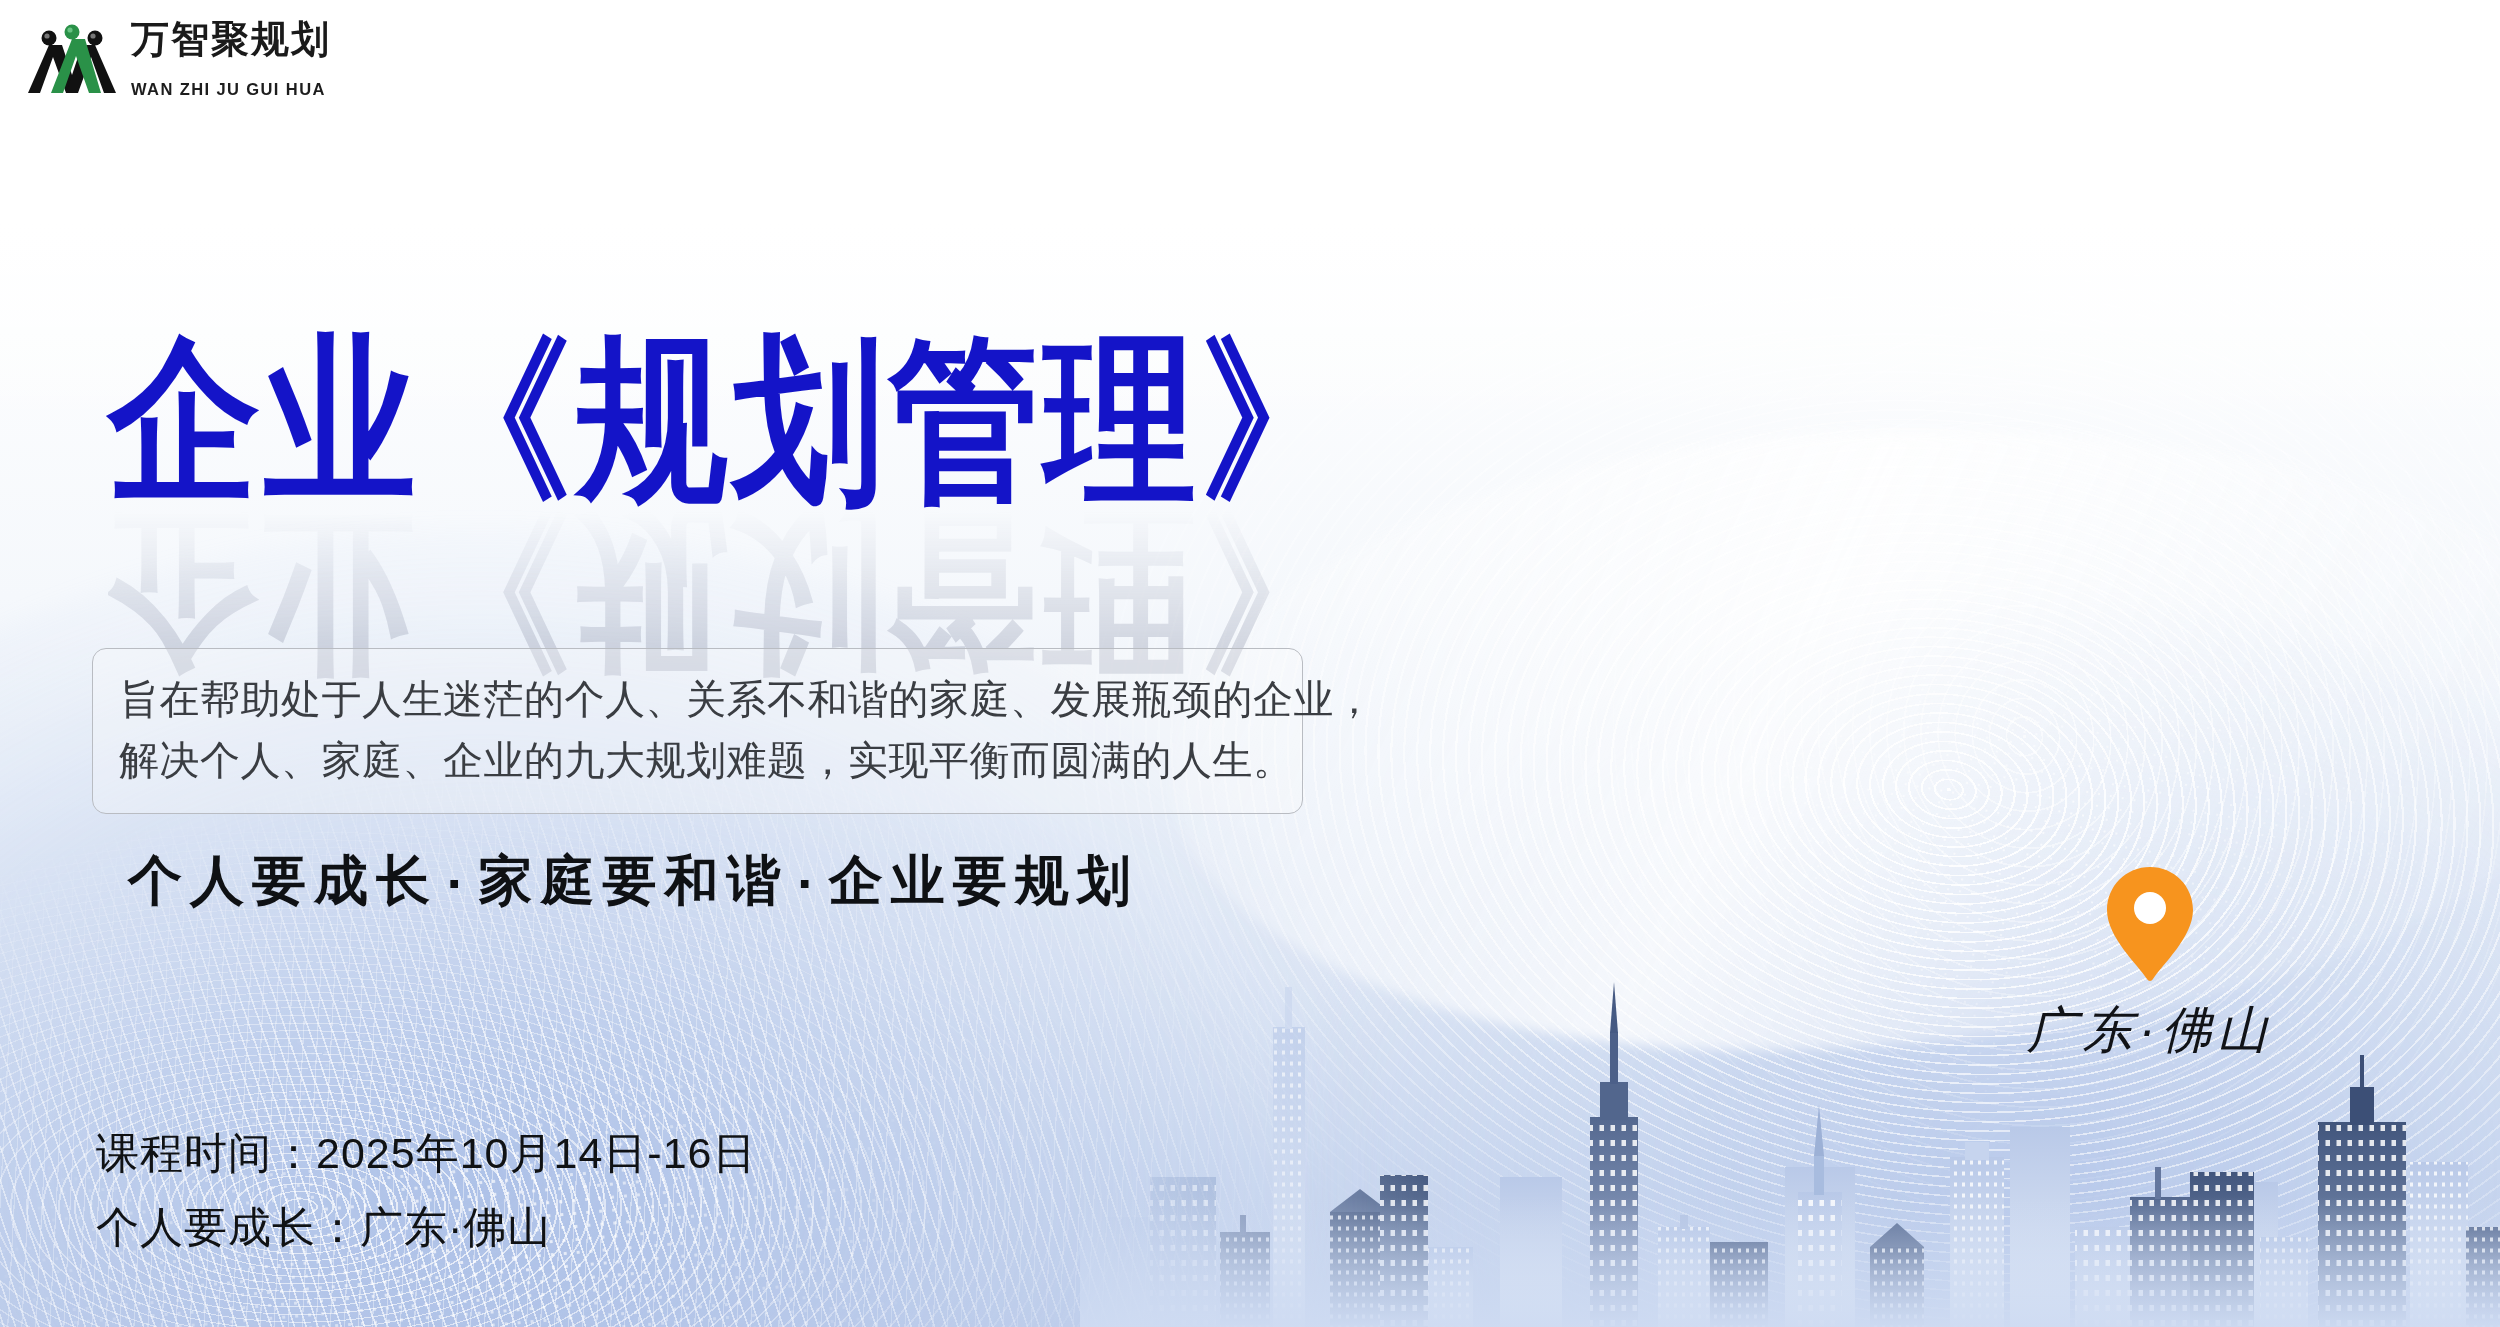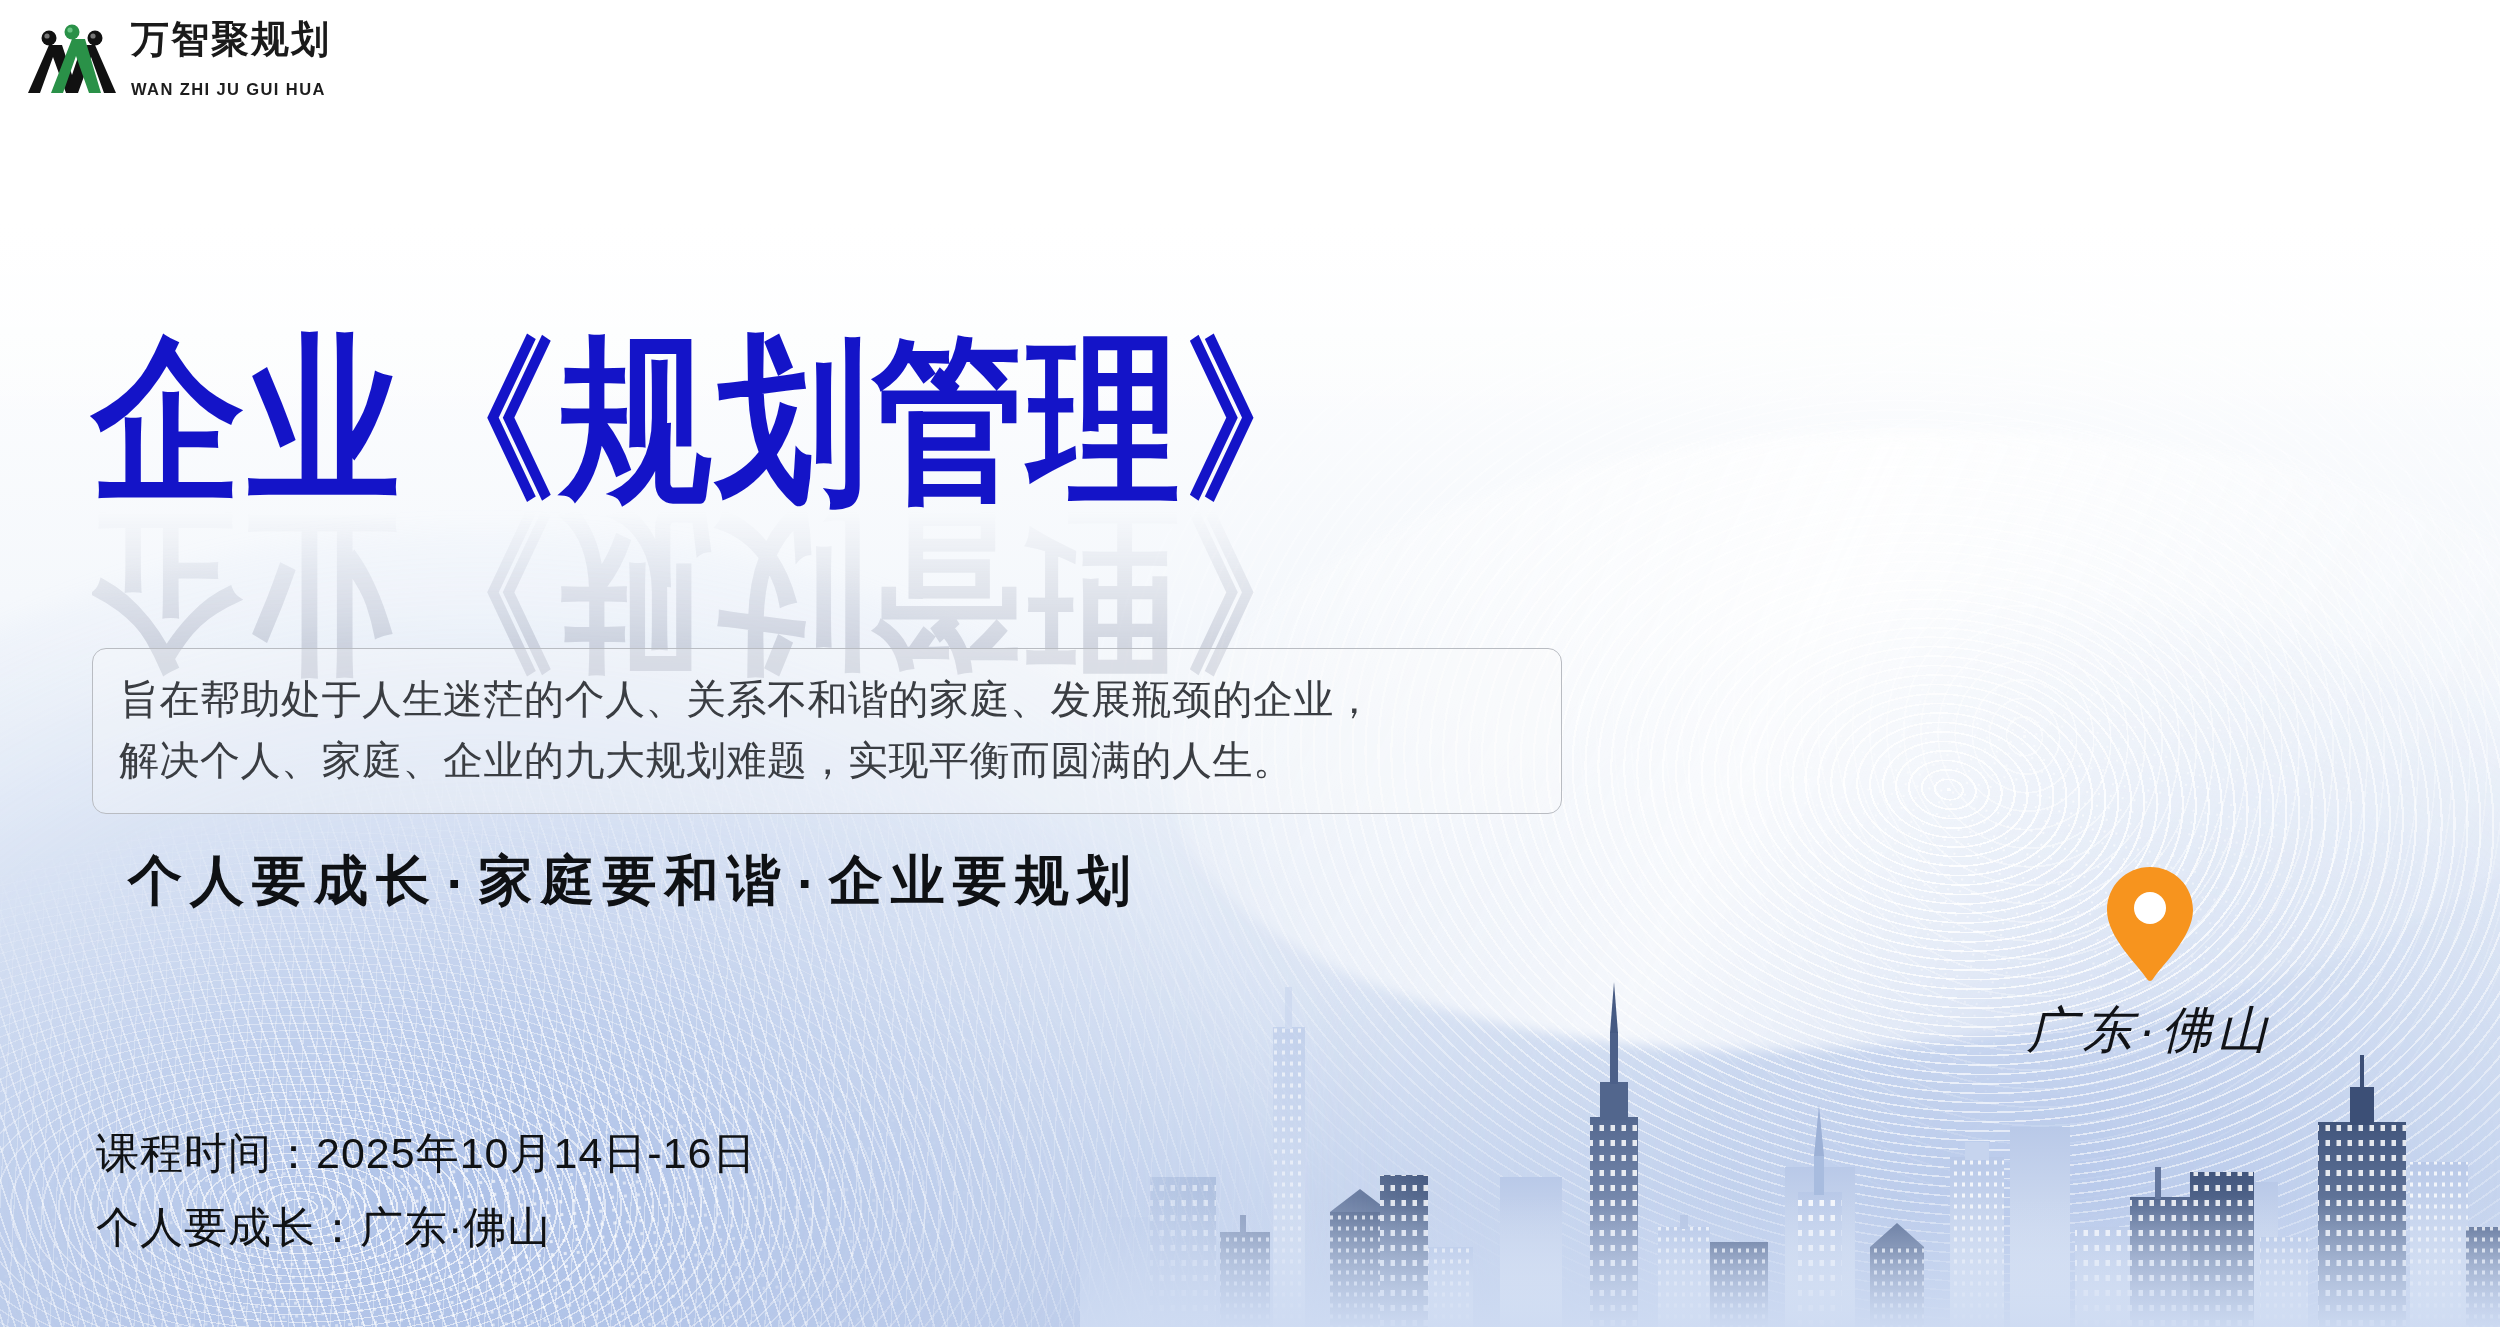--- a/index.html
+++ b/index.html
@@ -129,21 +129,21 @@
     letter-spacing:2px; line-height:1.12;
   }
   .logo-en{
     font-family:"Liberation Sans",sans-serif;
     font-size:16.5px; font-weight:700; color:#1d1d1d;
     letter-spacing:1.4px; line-height:1.2; margin-top:19px;
   }
 
   
   .title-wrap{
-    position:absolute; left:92px; top:330px; width:1600px;
+    position:absolute; left:108px; top:330px; width:1600px;
   }
   .title{
     font-family:"Liberation Sans","DejaVu Sans",sans-serif;
     font-size:152px; font-weight:700; color:#1414c8;
     letter-spacing:4px; line-height:1.0; white-space:nowrap;
     transform:scaleY(1.18); transform-origin:left top;
   }
   .title-reflection{
     font-family:"Liberation Sans","DejaVu Sans",sans-serif;
     font-size:152px; font-weight:700;
@@ -154,21 +154,21 @@
     opacity:.5;
     -webkit-mask-image:linear-gradient(to top, rgba(0,0,0,0) 6%, rgba(0,0,0,.85) 92%);
     mask-image:linear-gradient(to top, rgba(0,0,0,0) 6%, rgba(0,0,0,.85) 92%);
     filter:blur(.4px);
     pointer-events:none;
   }
 
   
   .desc-box{
     position:absolute; left:92px; top:648px;
-    width:1470px; padding:20px 12px 22px 26px;
+    width:1211px; padding:20px 12px 22px 26px;
     border:1.6px solid #b9bcc2; border-radius:14px;
     background:rgba(252,252,253,0.30);
   }
   .desc-line{
     font-family:"Liberation Sans","DejaVu Sans",sans-serif;
     font-size:40px; color:#3a3d42; line-height:1.52;
     letter-spacing:.5px; white-space:nowrap;
   }
 
   

